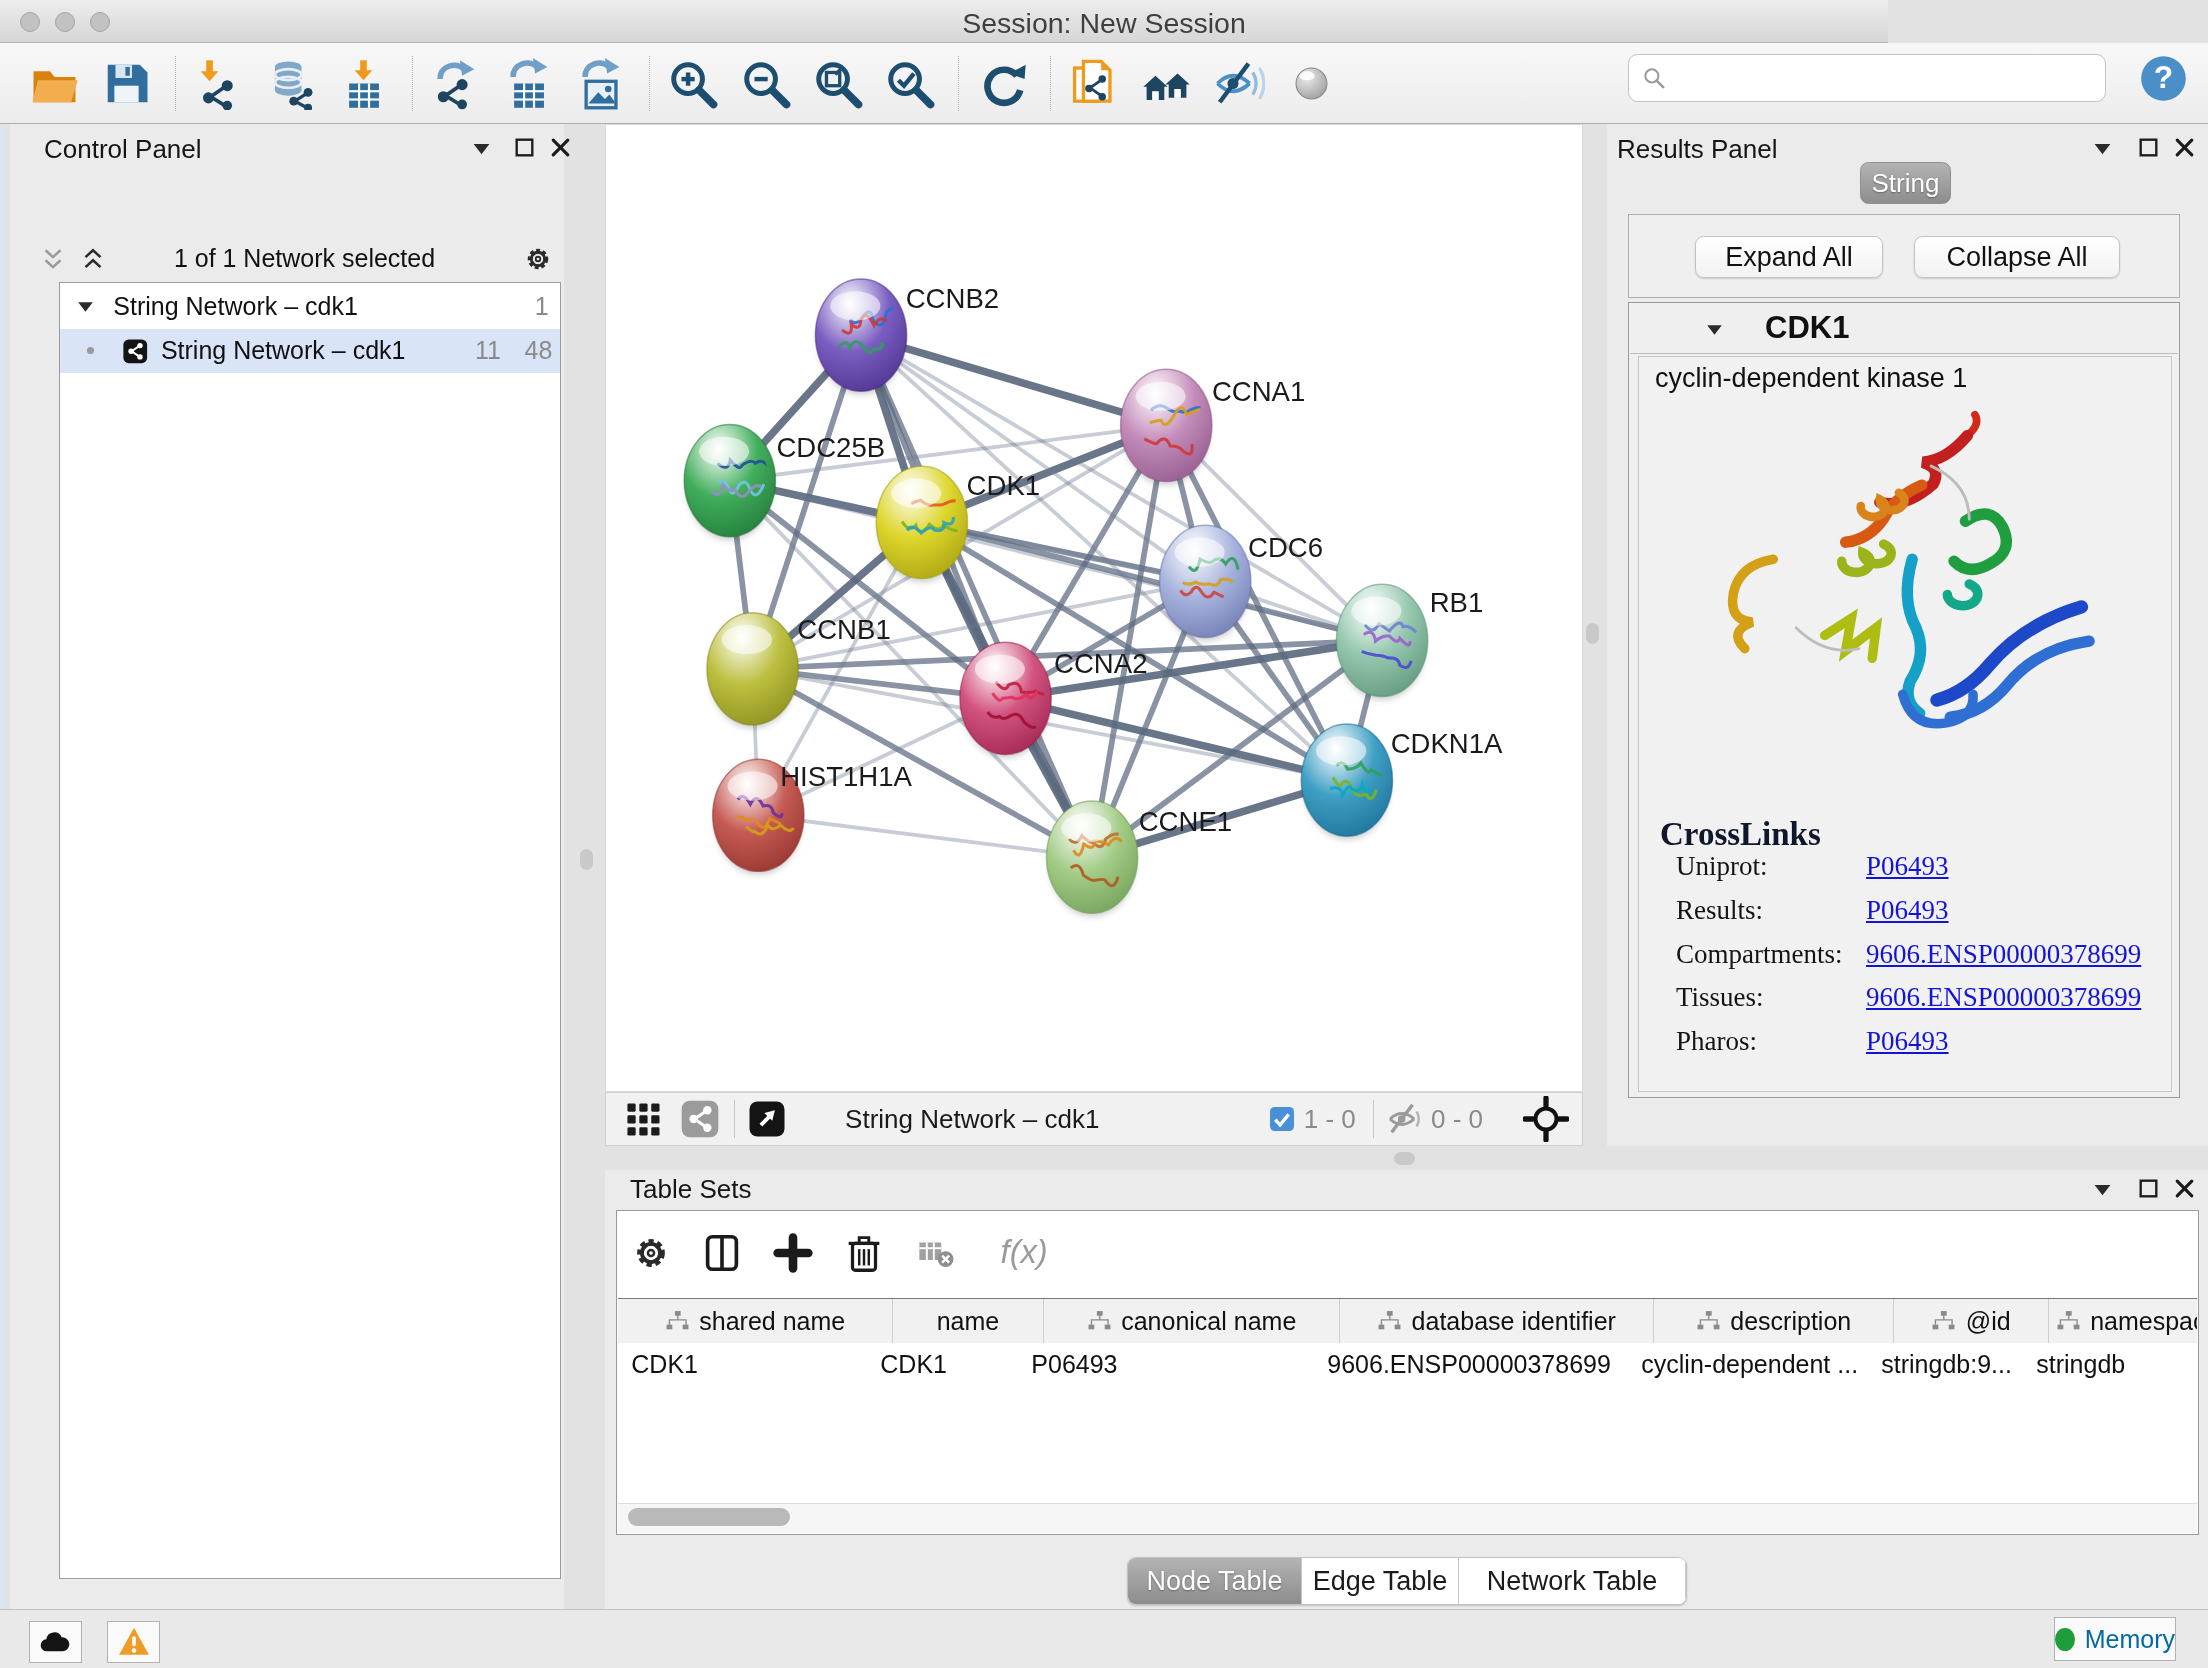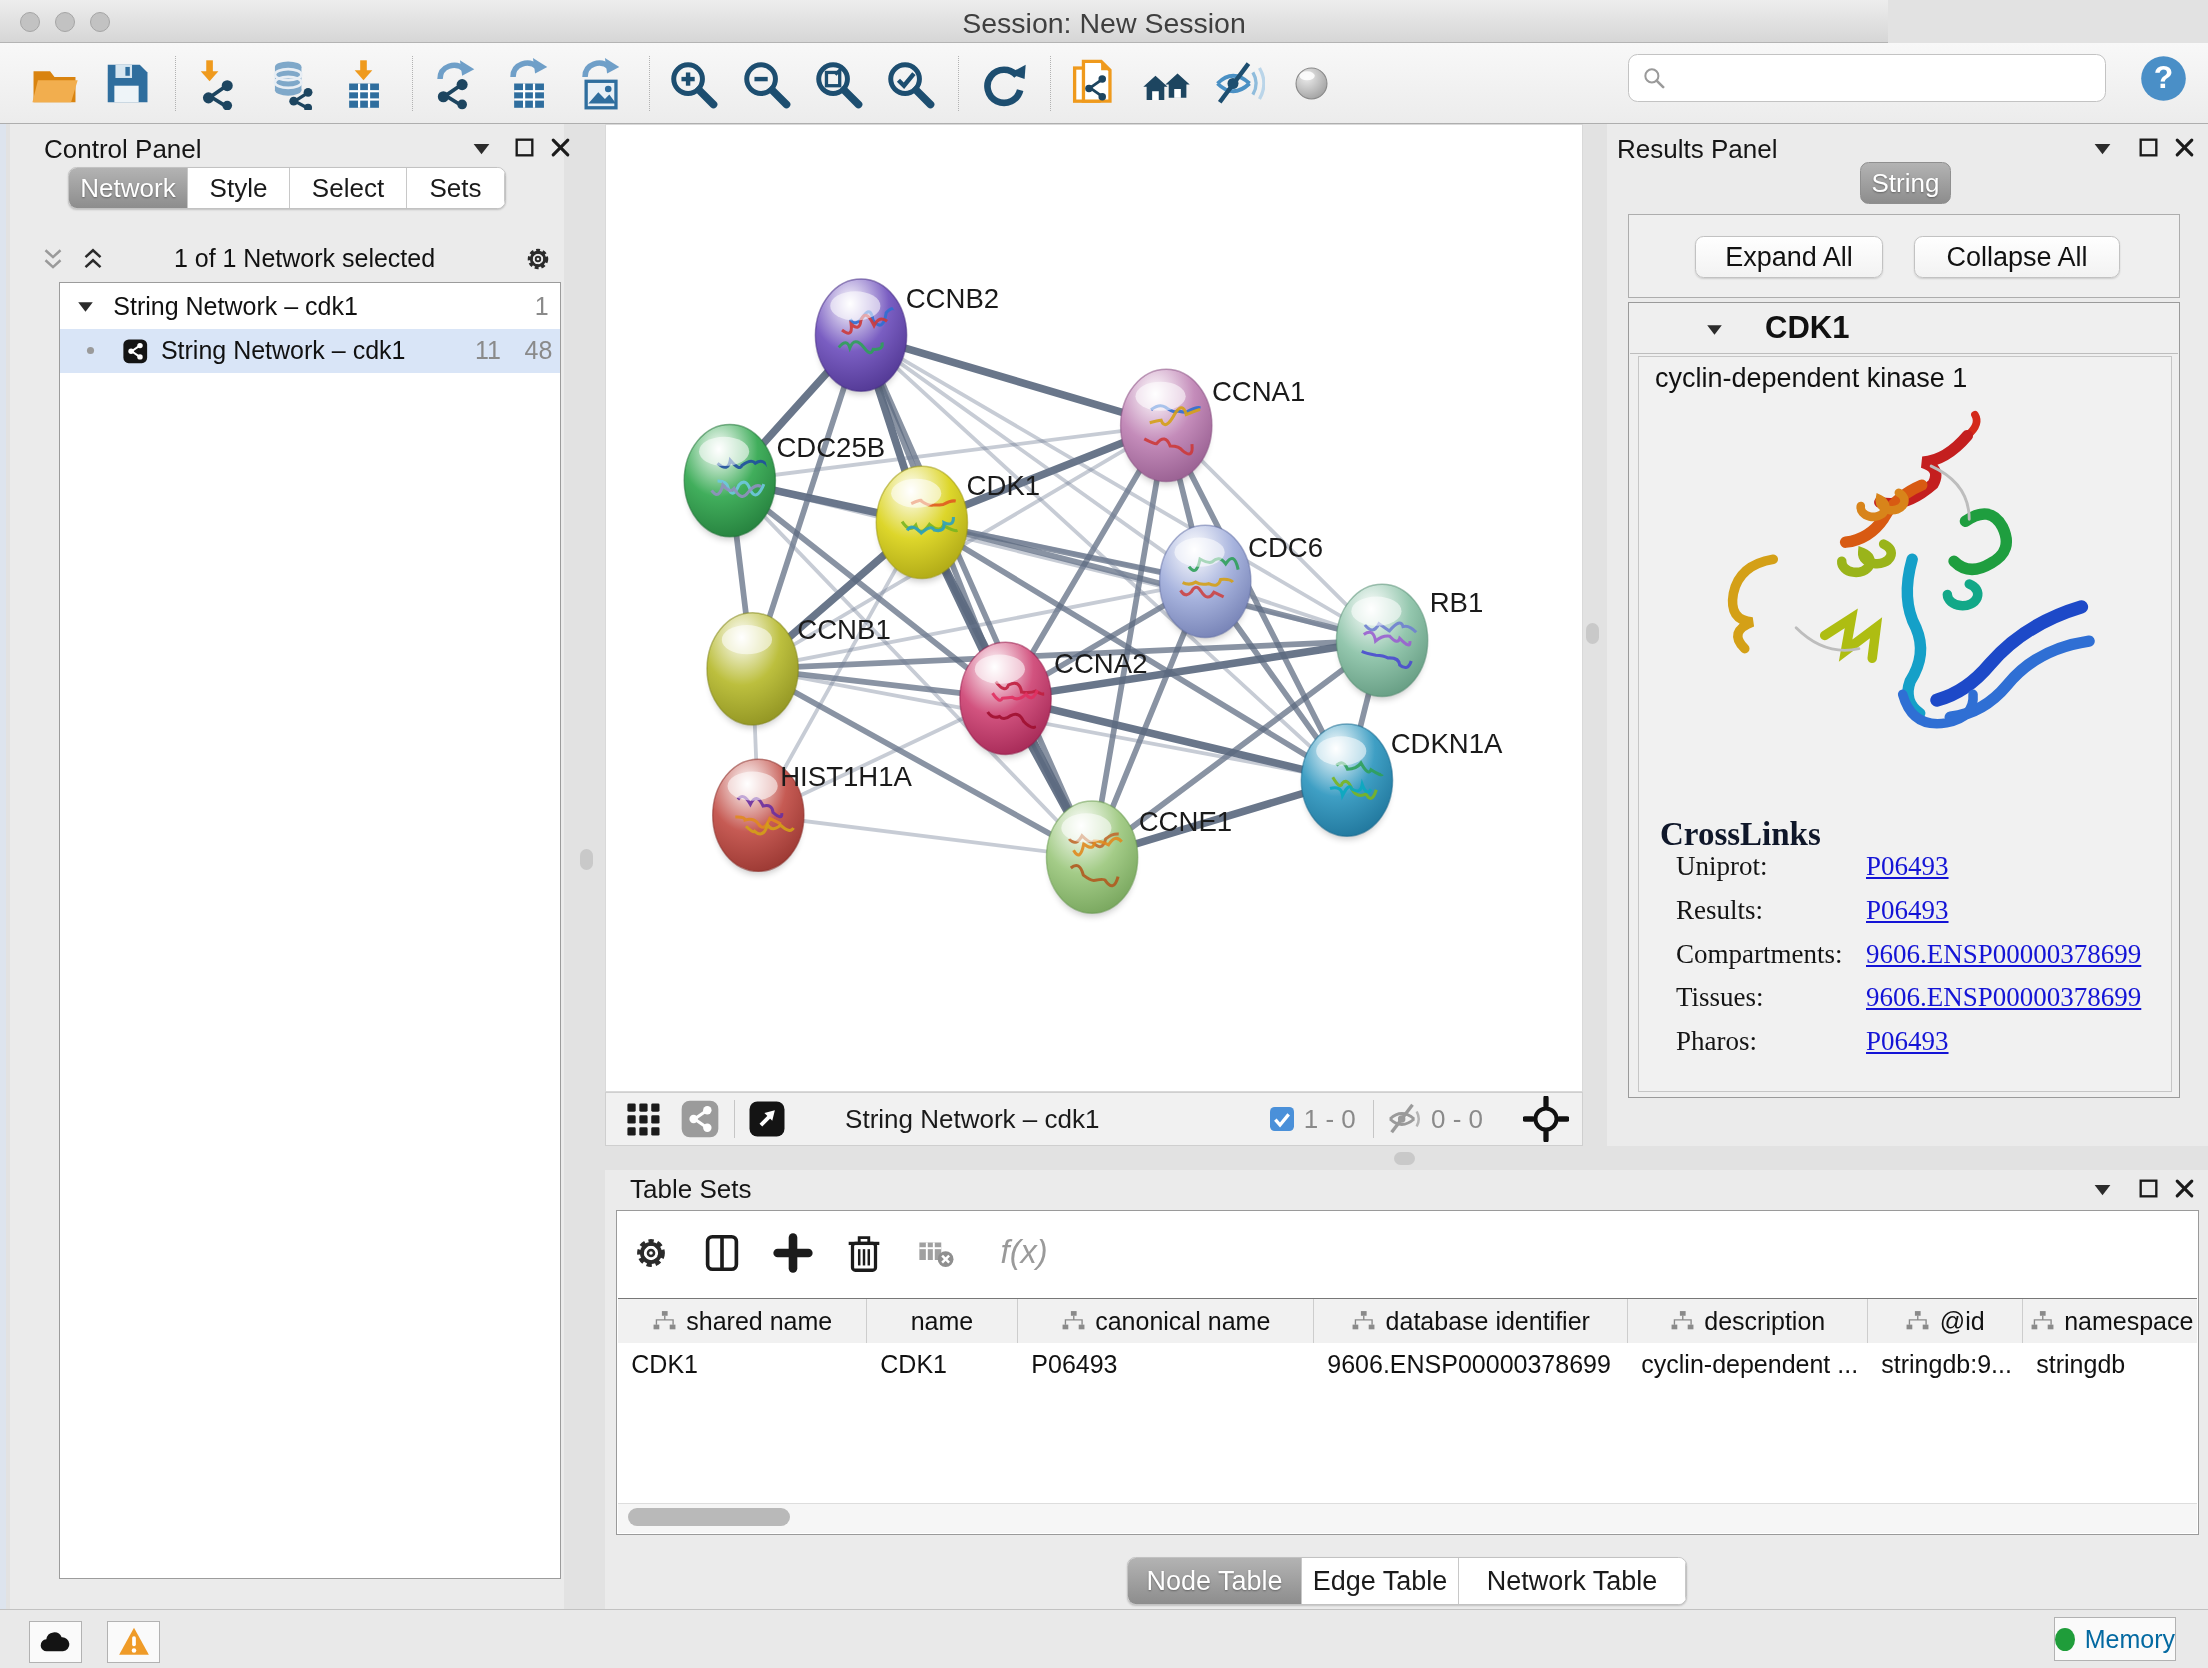--- a/index.html
+++ b/index.html
@@ -300,21 +300,20 @@
       </svg>
     </span>
 <span class="abs ic win-ctrl" style="left:548px;top:135px;width:25px;height:25px">
       <svg viewBox="0 0 48 48" xmlns="http://www.w3.org/2000/svg">
         <g stroke="#1b1b1b" stroke-width="6" stroke-linecap="round">
           <line x1="10" y1="10" x2="38" y2="38"></line>
           <line x1="38" y1="10" x2="10" y2="38"></line>
         </g>
       </svg>
     </span>
-<div class="abs tabgroup" id="cp-tabs" style="left:68px;top:167px;height:40px"><span class="tab active" style="width: 118px;">Network</span><span class="tab" style="width: 101px;">Style</span><span class="tab" style="width: 116px;">Select</span><span class="tab" style="width: 97px;">Sets</span></div>
 
 <div class="abs" style="left:38px;top:240px;width:514px;height:38px">
   <span class="abs ic" style="left:0;top:3.8px;width:30px;height:30px">
         <svg viewBox="0 0 48 48" xmlns="http://www.w3.org/2000/svg">
           <g fill="none" stroke="#9a9a9a" stroke-width="4">
             <path d="M12 10l12 11 12-11"></path>
             <path d="M12 26l12 11 12-11"></path>
           </g>
         </svg>
       </span>
@@ -875,21 +874,21 @@
           </g>
         </svg>
       </span>
   <span class="ic" style="width:72px;height:49px">
         <svg viewBox="0 0 48 48" xmlns="http://www.w3.org/2000/svg">
           <text x="4" y="34" font-family="Liberation Serif,serif" font-style="italic" font-size="32" fill="#9a9a9a">f(x)</text>
         </svg>
       </span>
 </div>
 <div class="abs thead" id="table-head">
-      <div class="th" style="width: 249px; text-align: center;">
+      <div class="th" style="width: 275px; text-align: center;">
         <span class="ic" style="width:25px;height:21px;margin-right:9.5px">
           <svg viewBox="0 0 48 40">
             <g fill="#8a8a8a">
               <rect x="19" y="0" width="11" height="9"></rect>
               <rect x="3" y="26" width="11" height="9"></rect>
               <rect x="34" y="26" width="11" height="9"></rect>
             </g>
             <g stroke="#8a8a8a" stroke-width="2.6" fill="none">
               <path d="M24.5 9v8M8.5 26v-9h32v9"></path>
             </g>

